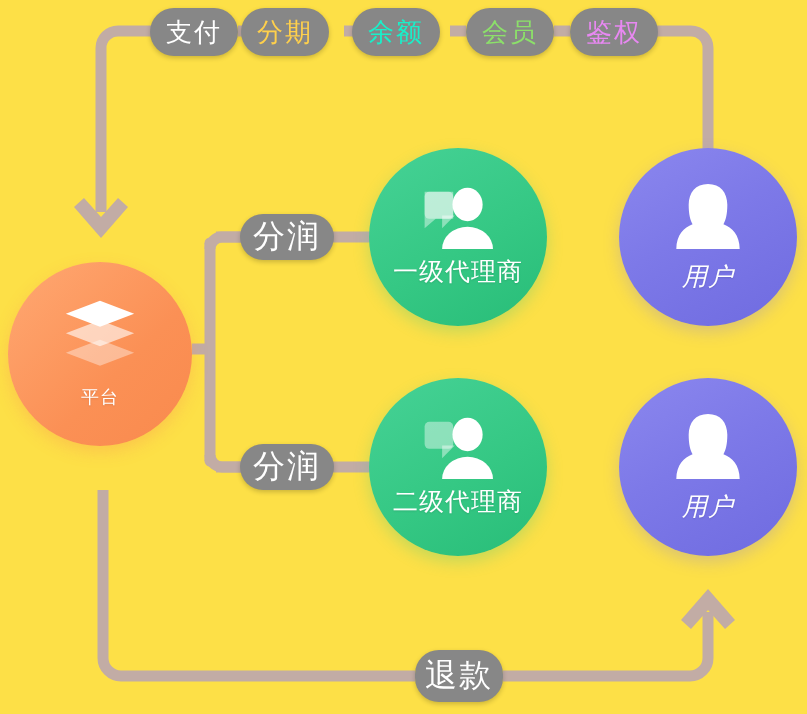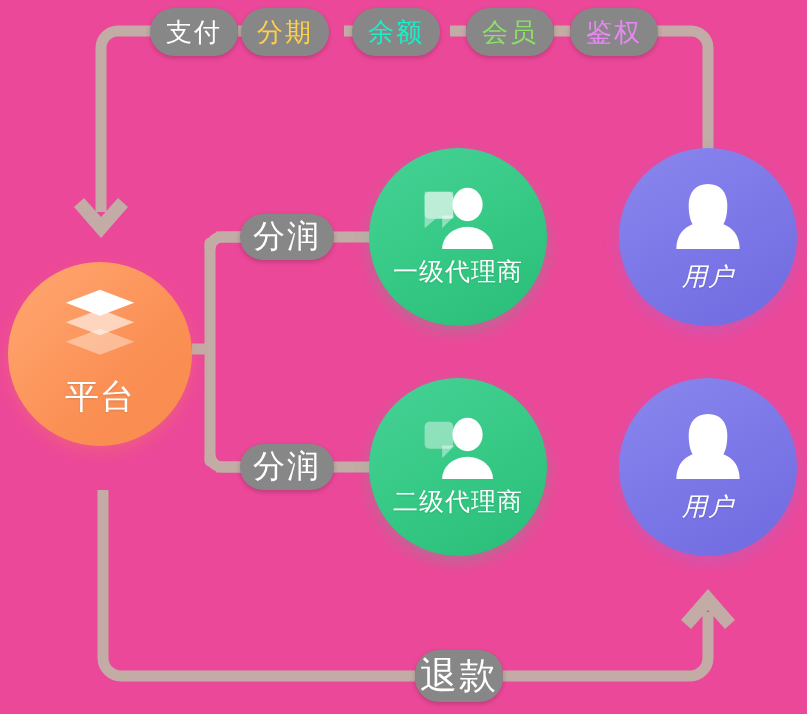--- a/index.html
+++ b/index.html
@@ -10,21 +10,21 @@
   body {
     width: 807px;
     height: 714px;
     font-family: "Liberation Sans", "DejaVu Sans", sans-serif;
     overflow: hidden;
   }
   #diagram {
     position: relative;
     width: 807px;
     height: 714px;
-    background: #ec4899;
+    background: #fde047;
   }
   .svg-layer {
     position: absolute;
     top: 0;
     left: 0;
     width: 807px;
     height: 714px;
   }
 
   
@@ -48,21 +48,21 @@
     font-size: 26px;
   }
   .pill-mid {
     width: 94px;
     height: 46px;
     font-size: 32px;
   }
   .pill-bottom {
     width: 88px;
     height: 52px;
-    font-size: 37px;
+    font-size: 32px;
   }
 
   
   .circle {
     position: absolute;
     border-radius: 50%;
     display: flex;
     flex-direction: column;
     align-items: center;
     justify-content: center;
@@ -77,21 +77,21 @@
     text-shadow: 0 1px 2px rgba(0,0,0,0.12);
   }
   .c-platform {
     left: 8px;
     top: 262px;
     width: 184px;
     height: 184px;
     background: linear-gradient(135deg, #ffa872 0%, #fb9055 60%, #f98a4d 100%);
     box-shadow: 0 6px 16px rgba(249,140,85,0.30);
   }
-  .c-platform .label { font-size: 34px; margin-top: 16px; }
+  .c-platform .label { font-size: 18px; margin-top: 16px; }
   .c-agent {
     width: 178px;
     height: 178px;
     background: linear-gradient(150deg, #46d296 0%, #35c884 55%, #28bd78 100%);
     box-shadow: 0 6px 16px rgba(52,199,132,0.28);
   }
   .c-agent1 { left: 369px; top: 148px; }
   .c-agent2 { left: 369px; top: 378px; }
   .c-user {
     width: 178px;

